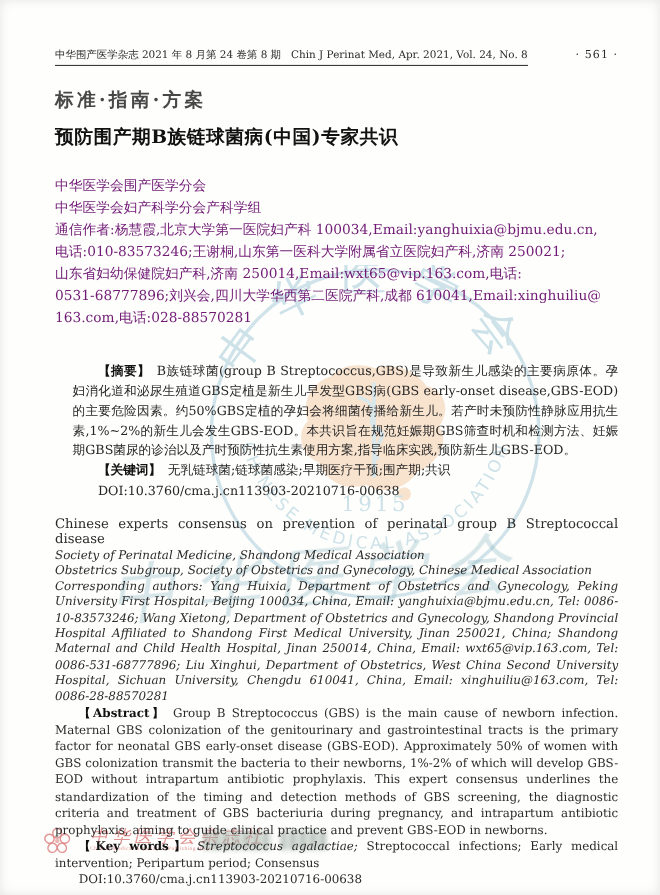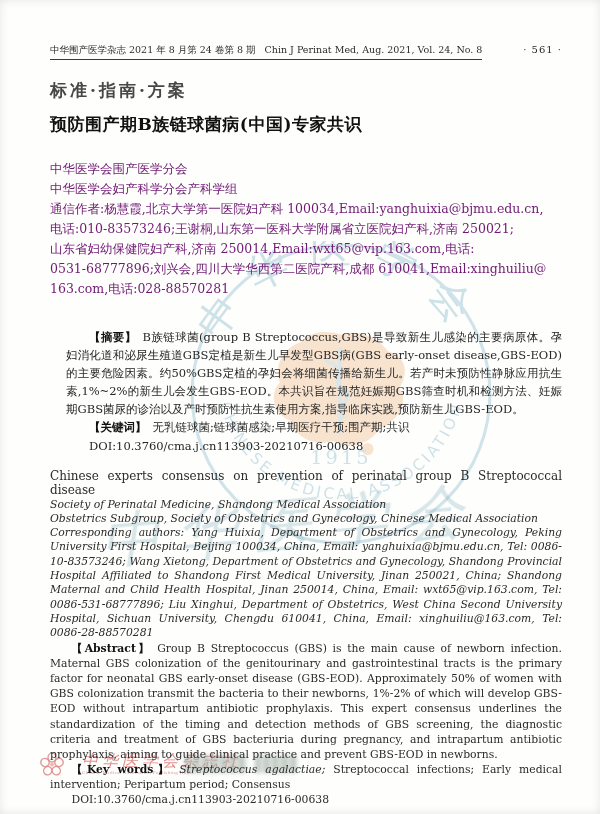--- a/index.html
+++ b/index.html
@@ -89,21 +89,21 @@
       <div class="pub-en">Chinese Medical Association Publishing House</div>
     </div>
   </div>
   <div class="wm blur-block bb1"></div>
   <div class="wm blur-block bb2"></div>
 
   <div class="content">
 
     <div class="header">
       <span class="cite">
-        <span>中华围产医学杂志 2021 年 8 月第 24 卷第 8 期</span><span class="cite-en">Chin J Perinat Med, Aug. 2021, Vol. 24, No. 8</span>
+        <span>中华围产医学杂志 2021 年 8 月第 24 卷第 8 期</span><span class="cite-en">Chin J Perinat Med, Apr. 2021, Vol. 24, No. 8</span>
       </span>
       <span class="pageno">· 561 ·</span>
     </div>
 
     <div class="section-label">标准·指南·方案</div>
 
     <h1 class="title">预防围产期B族链球菌病(中国)专家共识</h1>
 
     <div class="authors">
       <div>中华医学会围产医学分会</div>

